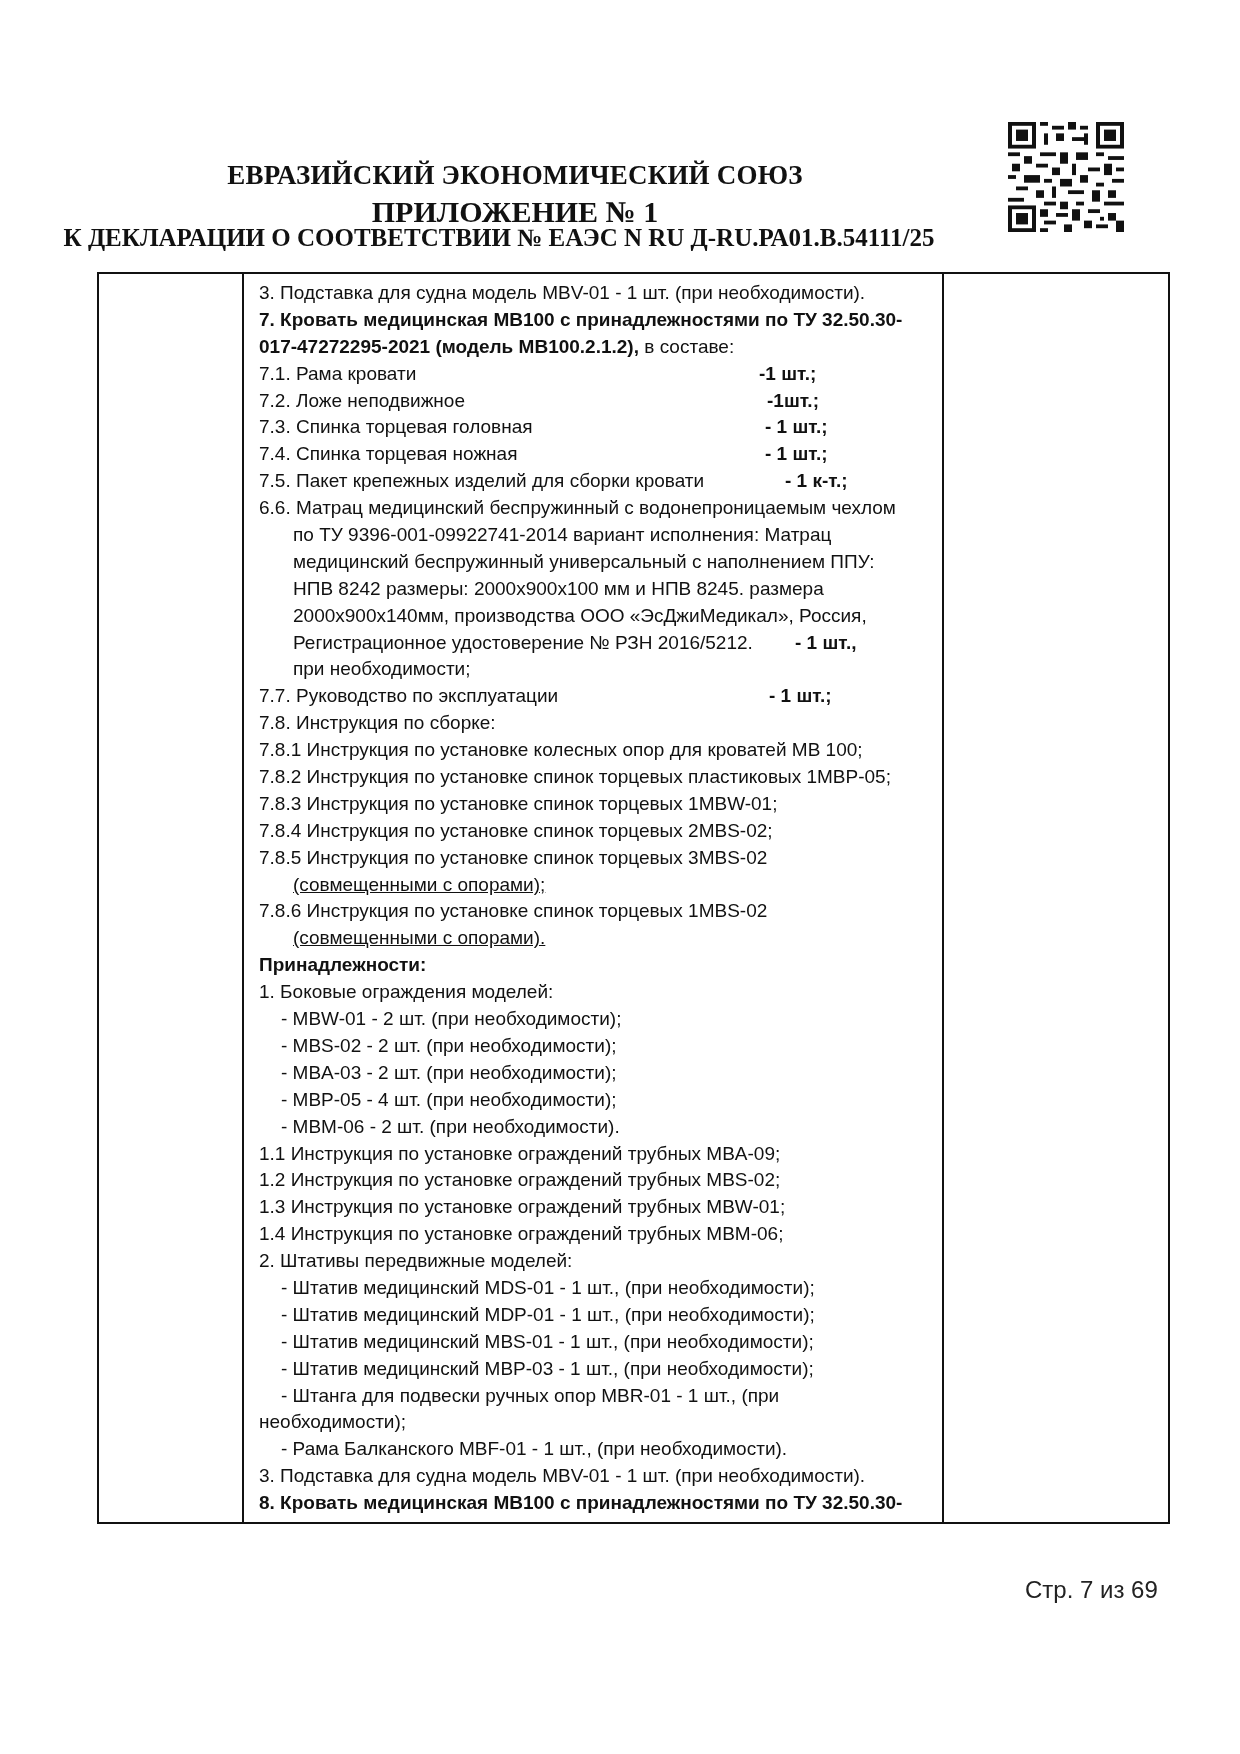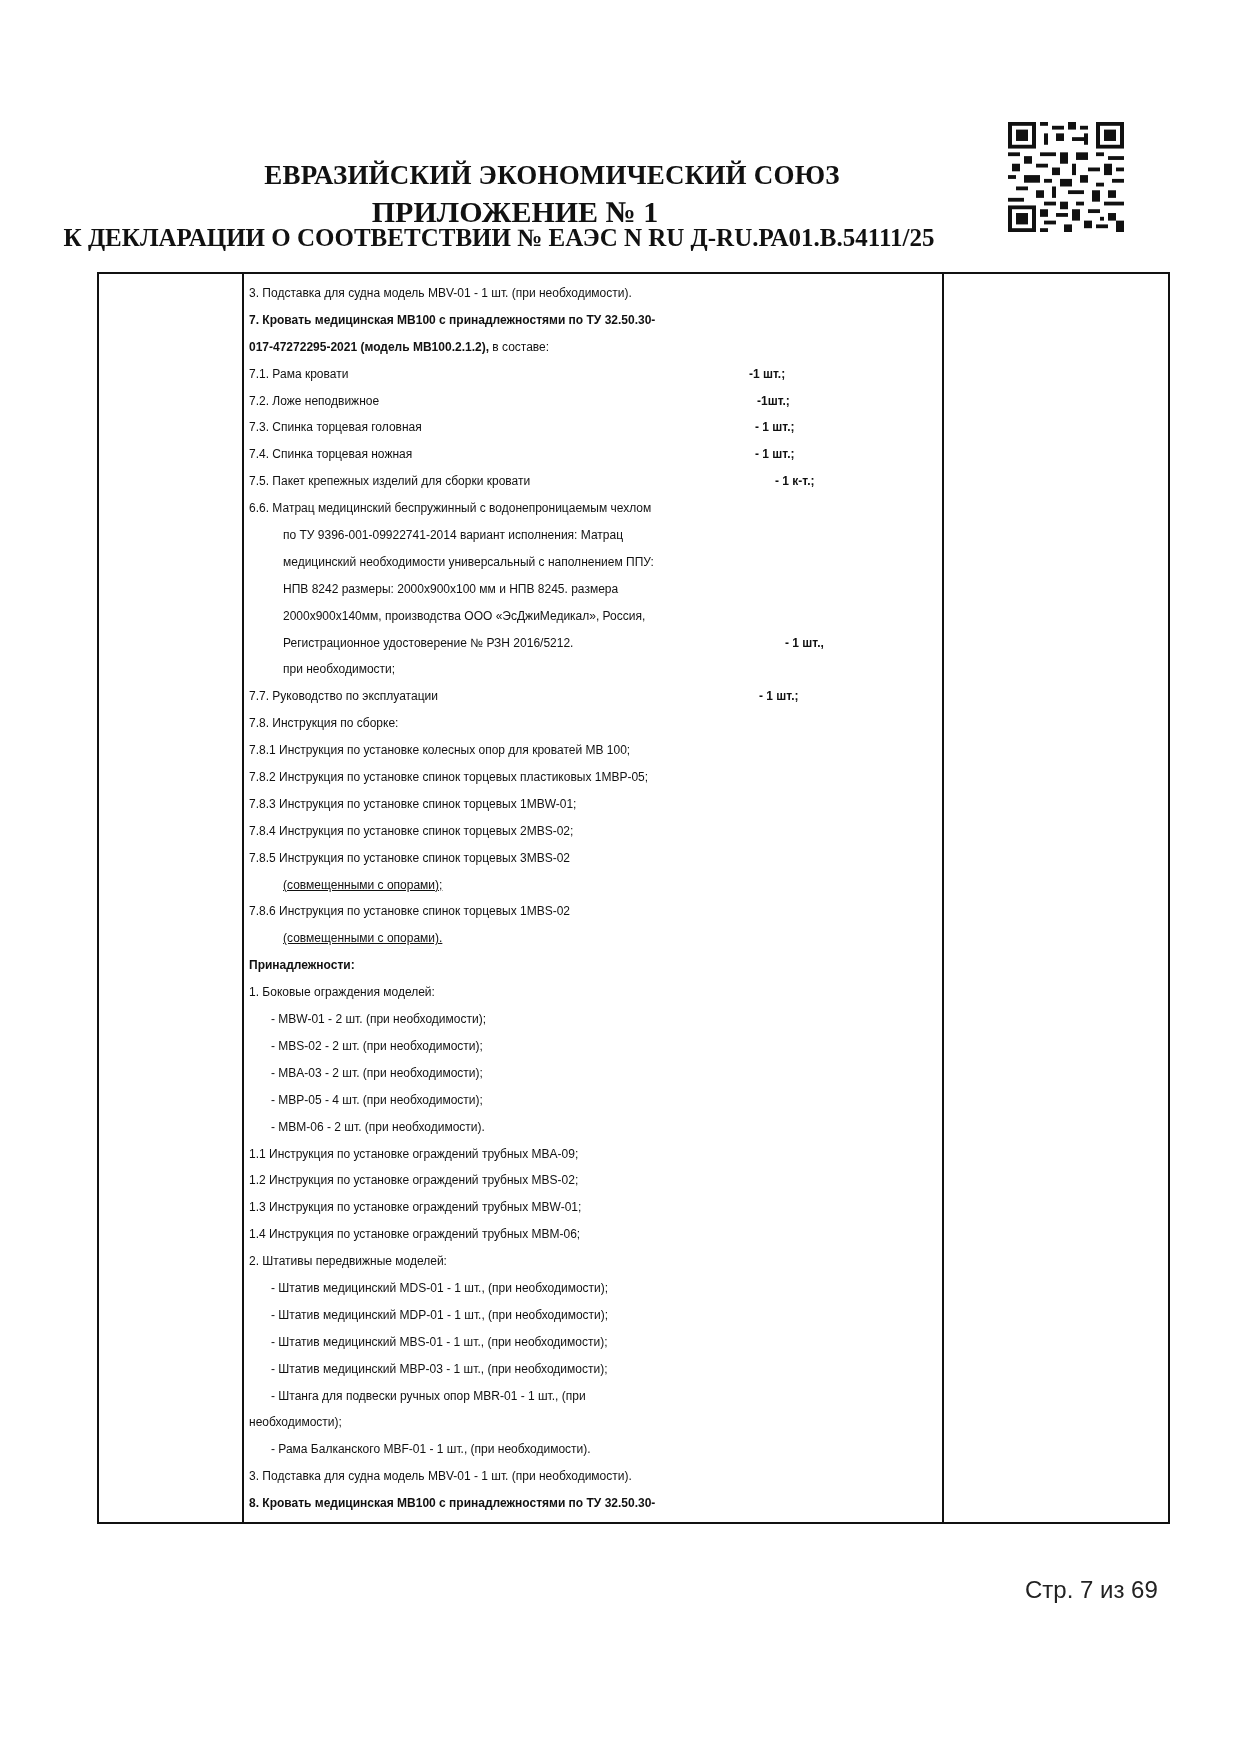--- a/index.html
+++ b/index.html
@@ -1,25 +1,25 @@
 <!DOCTYPE html>
 <html><head>
 <meta charset="utf-8">
 <style>
   html, body { margin:0; padding:0; background:#fff; }
   body { width:1240px; height:1754px; position:relative; overflow:hidden; color:#111; }
   .qr { position:absolute; left:1008px; top:122px; width:116px; height:110px; }
   .hdr { position:absolute; left:0; width:1030px; text-align:center; font-family:"Liberation Serif", serif; font-weight:bold; color:#111; }
-  .h1 { top:160px; font-size:27px; letter-spacing:0.2px;padding-left:37px; }
+  .h1 { top:160px; font-size:27px; letter-spacing:0.2px; }
   .h2 { top:195px; font-size:30px; }
   .h3 { top:224px; font-size:25px; left:-16px; }
   .tbl { position:absolute; left:97px; top:272px; width:1073px; height:1252px; border:2px solid #111; box-sizing:border-box; }
   .col1 { position:absolute; left:143px; top:0; bottom:0; border-left:2px solid #111; }
   .col2 { position:absolute; left:843px; top:0; bottom:0; border-left:2px solid #111; }
-  .content { position:absolute; left:150px; top:6px; width:690px; font-family:"Liberation Sans", sans-serif; font-size:12px; line-height:26.9px; color:#111; }
+  .content { position:absolute; left:160px; top:6px; width:690px; font-family:"Liberation Sans", sans-serif; font-size:19px; line-height:26.9px; color:#111; }
   .ln { white-space:nowrap; position:relative; height:26.9px; }
   .b { font-weight:bold; }
   .qty { position:absolute;font-weight:bold; }
   .ind1 { padding-left:34px; }
   .ind2 { padding-left:22px; }
   .ind3 { padding-left:34px;text-decoration:underline; }
   .footer { position:absolute; left:1025px; top:1576px; font-family:"Liberation Sans", sans-serif; font-size:24px; color:#222; }
 </style>
 </head>
 <body>
@@ -106,21 +106,21 @@
     <div class="ln"><span class="b">017-47272295-2021 (модель   МВ100.2.1.2),</span><span> в составе:</span></div>
 
     <div class="ln"><span>7.1.</span> <span>Рама кровати</span><span class="qty" style="left:500px">-1 шт.;</span></div>
     <div class="ln"><span>7.2.</span> <span>Ложе неподвижное</span><span class="qty" style="left:508px">-1шт.;</span></div>
     <div class="ln"><span>7.3.</span> <span>Спинка торцевая головная</span><span class="qty" style="left:506px">- 1 шт.;</span></div>
     <div class="ln"><span>7.4.</span> <span>Спинка торцевая ножная</span><span class="qty" style="left:506px">- 1 шт.;</span></div>
     <div class="ln"><span>7.5.</span> <span>Пакет крепежных изделий для сборки кровати</span><span class="qty" style="left:526px">- 1 к-т.;</span></div>
 
     <div class="ln">6.6. Матрац медицинский беспружинный с водонепроницаемым чехлом</div>
     <div class="ln ind1">по ТУ 9396-001-09922741-2014 вариант исполнения: Матрац</div>
-    <div class="ln ind1">медицинский необходимости универсальный с наполнением ППУ:</div>
+    <div class="ln ind1">медицинский беспружинный универсальный с наполнением ППУ:</div>
     <div class="ln ind1">НПВ 8242 размеры: 2000х900х100 мм и НПВ 8245. размера</div>
     <div class="ln ind1">2000х900х140мм, производства ООО «ЭсДжиМедикал», Россия,</div>
     <div class="ln ind1"><span>Регистрационное удостоверение № РЗН 2016/5212.</span><span class="qty" style="left:536px">- 1 шт.,</span></div>
     <div class="ln ind1">при необходимости;</div>
 
     <div class="ln"><span>7.7. Руководство по эксплуатации</span><span class="qty" style="left:510px">- 1 шт.;</span></div>
     <div class="ln">7.8. Инструкция по сборке:</div>
     <div class="ln">7.8.1  Инструкция по установке колесных опор для кроватей МВ 100;</div>
     <div class="ln">7.8.2  Инструкция по установке спинок торцевых пластиковых 1MBP-05;</div>
     <div class="ln">7.8.3  Инструкция по установке спинок торцевых 1MBW-01;</div>

